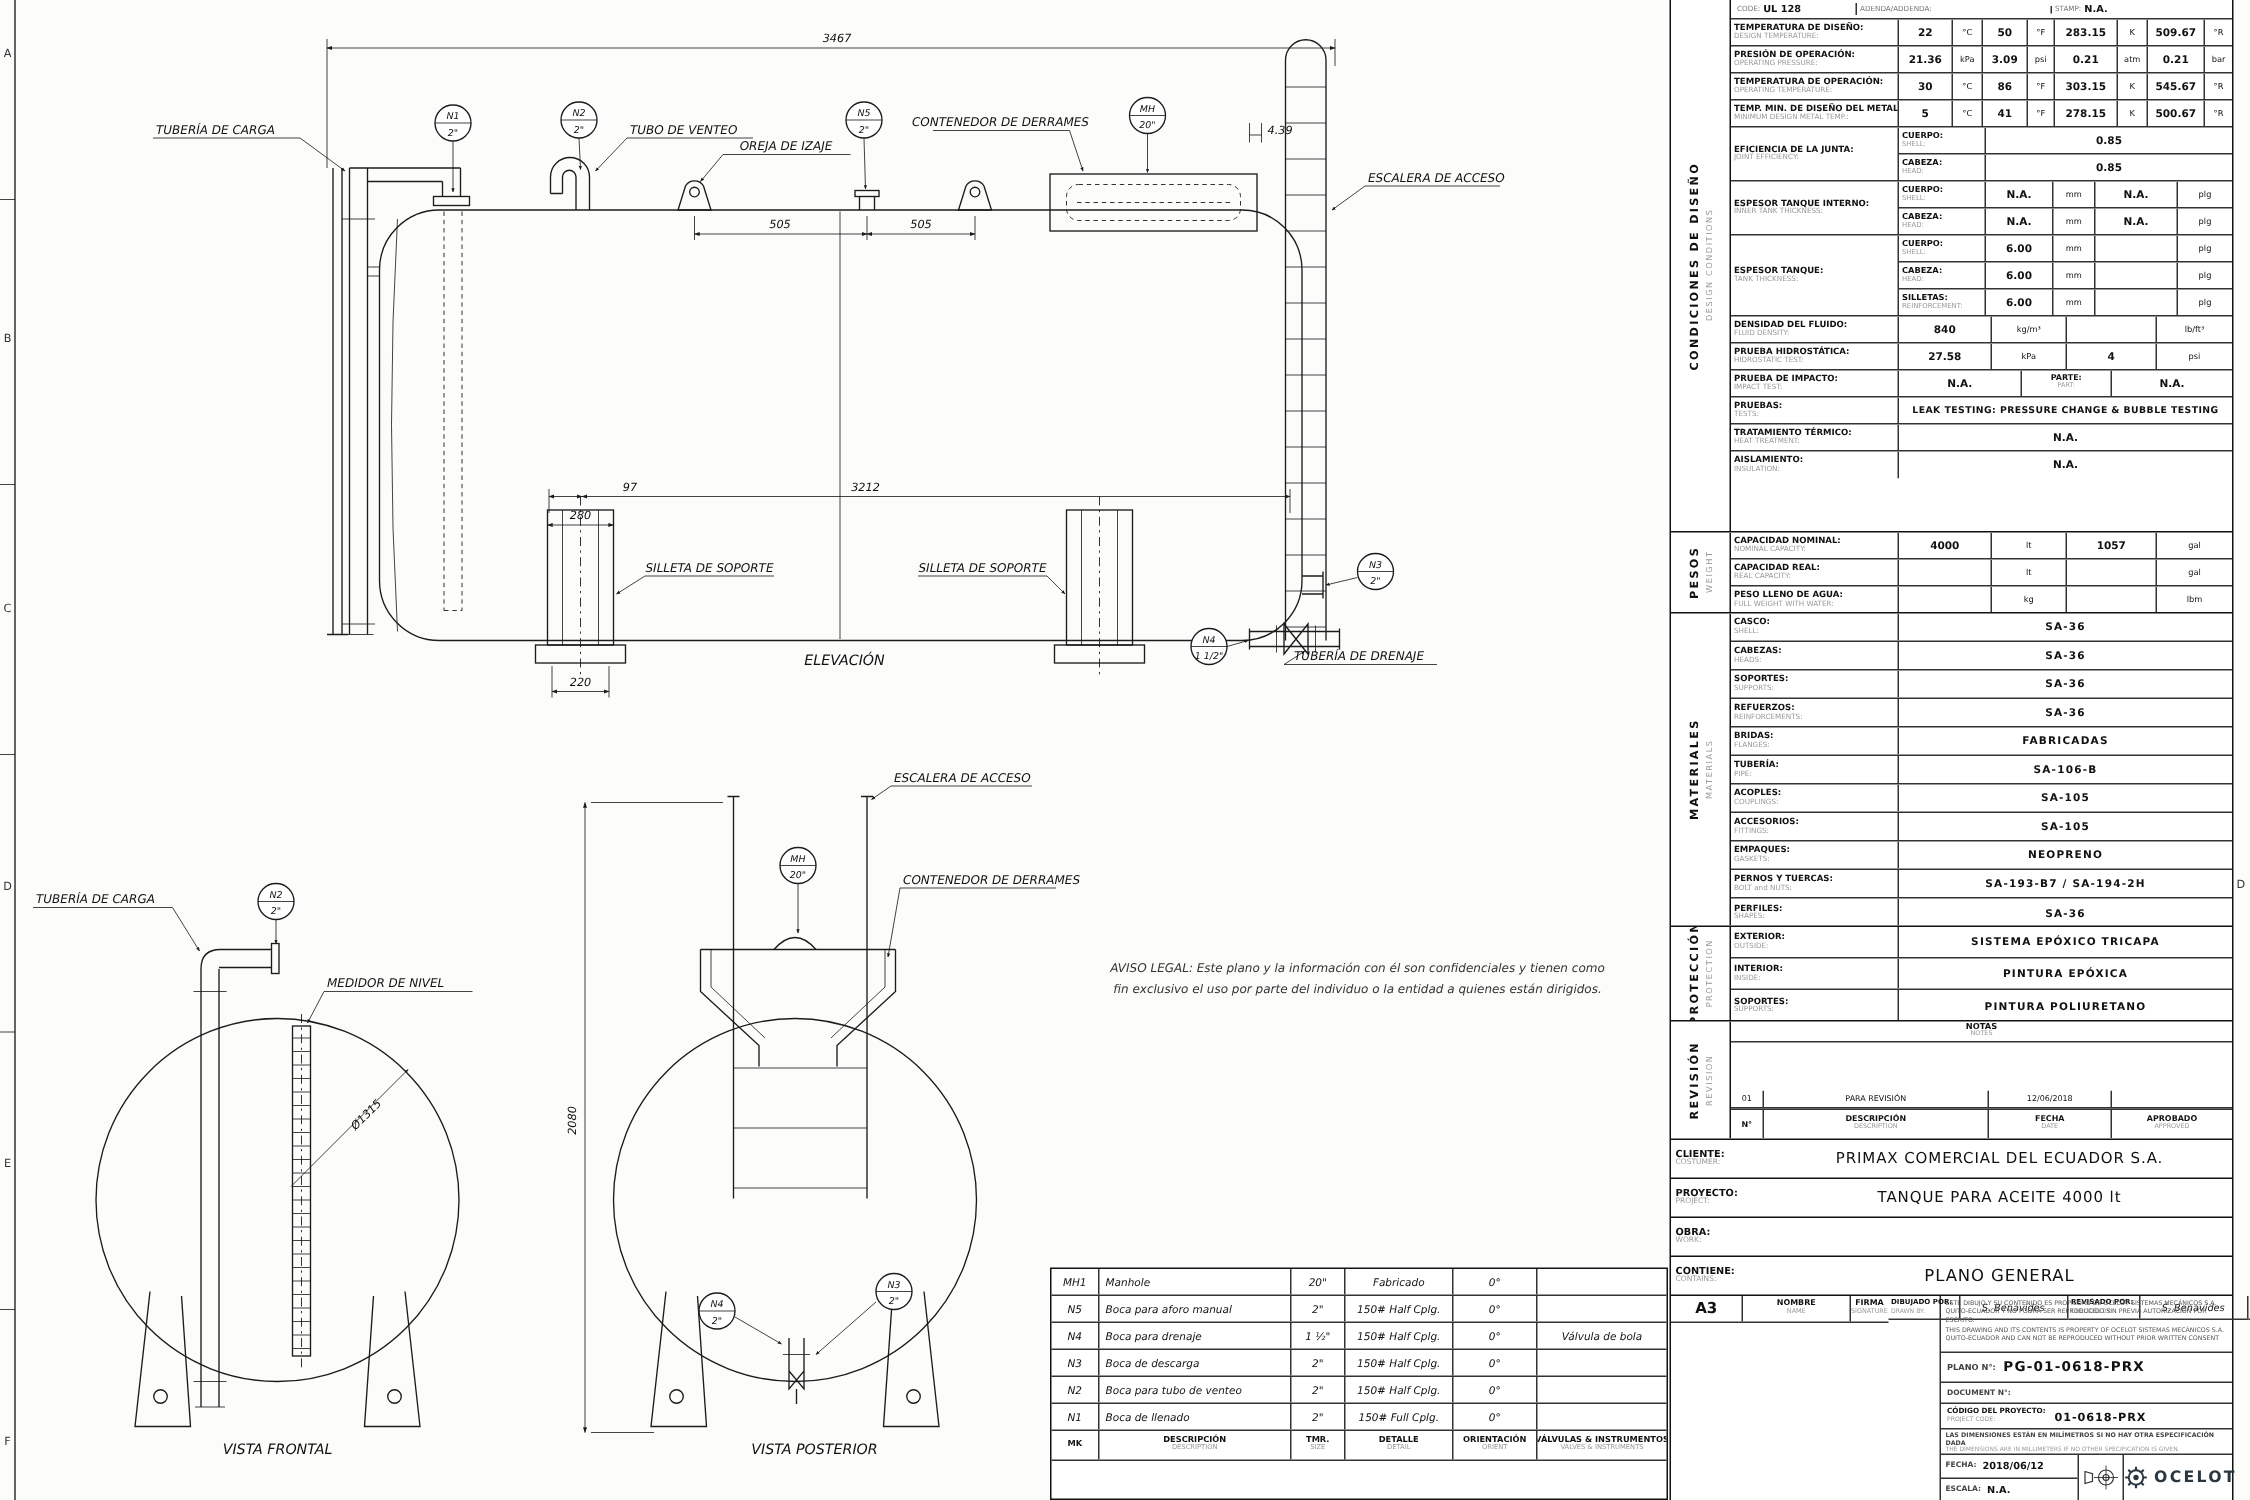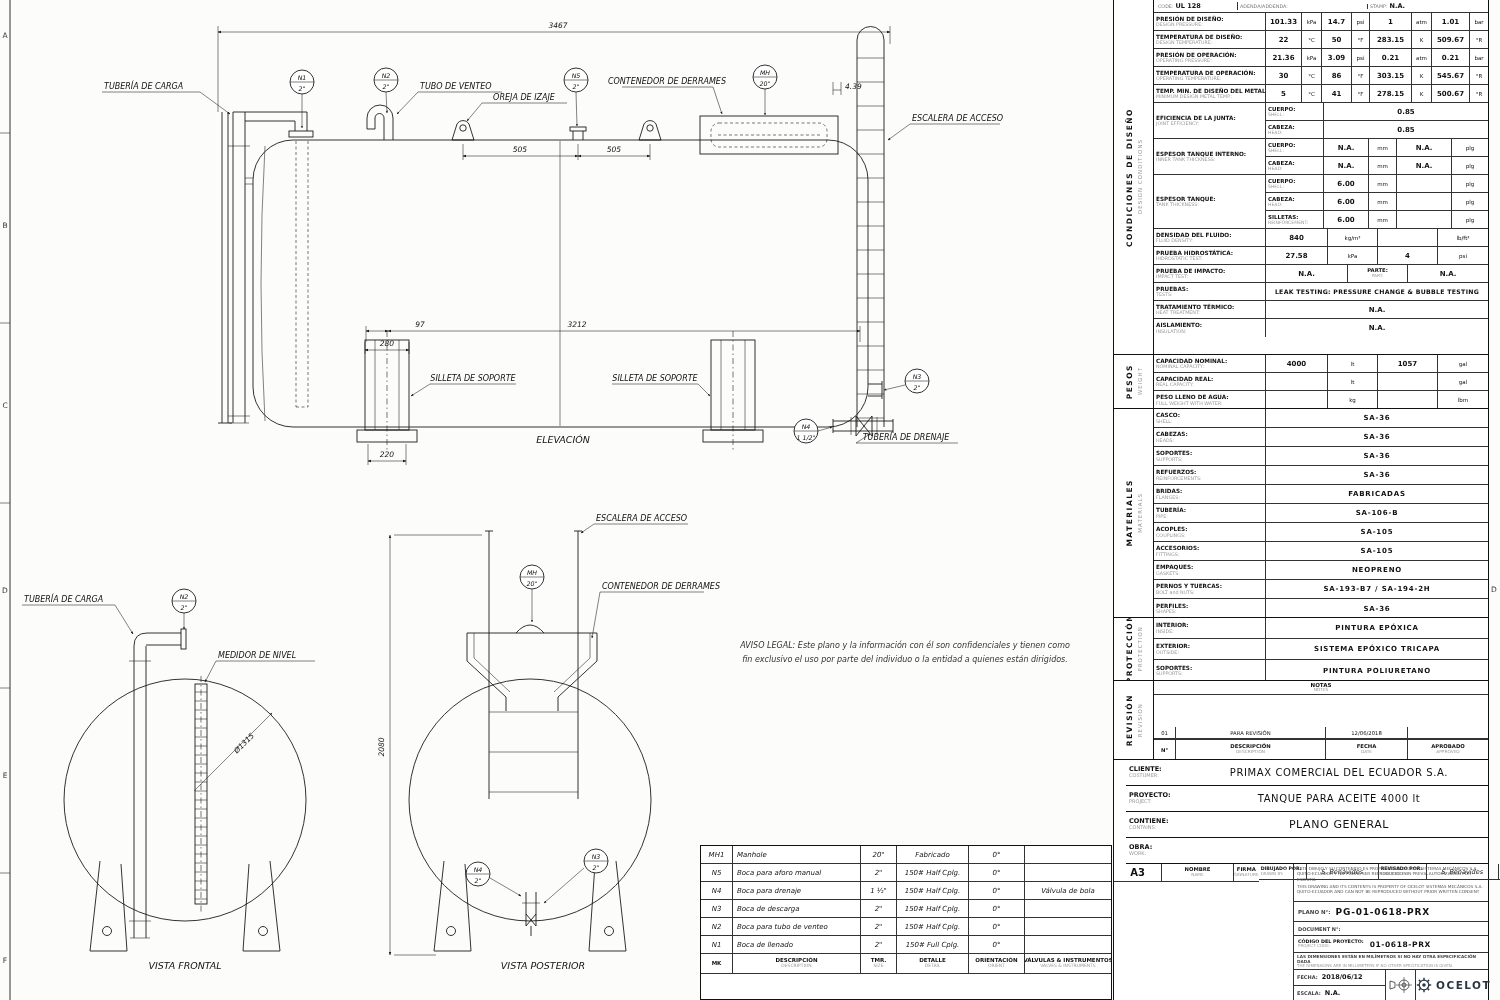--- a/index.html
+++ b/index.html
@@ -76,21 +76,21 @@
   
   .notas{height:14px;flex:none;display:flex;flex-direction:column;align-items:center;
          justify-content:center;border-bottom:0.8px solid #333;line-height:1;}
   .nes{font-size:5.5px;font-weight:bold;}.nen{font-size:4.3px;color:#999;}
   .revspacer{flex:1;}
   .rvtext{font-size:5.3px;}
   .hstack{flex-direction:column;line-height:1.05;}
   .hes{font-size:5.3px;font-weight:bold;}
   .hen{font-size:4.3px;color:#999;}
   
-  .info-r{display:flex;height:26px;flex:none;border-bottom:1.2px solid #111;align-items:stretch;margin-left:12px;}
+  .info-r{display:flex;height:26px;flex:none;border-bottom:1.2px solid #111;align-items:stretch;}
   .ilab{width:64px;flex:none;padding:2px 3px;display:flex;flex-direction:column;justify-content:center;line-height:1.15;}
   .ilab .es{font-size:6.5px;font-weight:bold;}
   .ilab .en{font-size:5px;color:#999;}
   .ival{flex:1;display:flex;align-items:center;justify-content:center;font-size:10px;
         letter-spacing:0.6px;font-weight:500;}
   
   .bblock{display:flex;flex:1;min-height:0;}
   .bleft{width:180px;flex:none;border-right:0.8px solid #333;display:flex;flex-direction:row;justify-content:space-between;}
   .bhdr{display:flex;height:18px;flex:none;border-bottom:0.8px solid #333;}
   .bcell{border-right:0.8px solid #333;display:flex;align-items:center;justify-content:center;overflow:hidden;}
@@ -487,34 +487,20 @@
           <span class="codeLbl">ADENDA/ADDENDA:</span>
         </div>
         <div class="cell last" style="justify-content:flex-start;padding:0 2px;">
           <span class="codeLbl">STAMP:</span>
           <span class="codeVal">N.A.</span>
         </div>
       </div>
 
       <div class="r" style="height:18px">
         <div class="lab">
-              <span class="es">PRESIÓN DE DISEÑO:</span>
-              <span class="en">DESIGN PRESSURE:</span>
-            </div>
-        <div class="cell cv w36">101.33</div>
-            <div class="cell cu w20">kPa</div>
-        <div class="cell cv w30">14.7</div>
-            <div class="cell cu w18">psi</div>
-        <div class="cell cv w42">1</div>
-            <div class="cell cu w20">atm</div>
-        <div class="cell cv w38">1.01</div>
-            <div class="cell cu last">bar</div>
-      </div>
-      <div class="r" style="height:18px">
-        <div class="lab">
               <span class="es">TEMPERATURA DE DISEÑO:</span>
               <span class="en">DESIGN TEMPERATURE:</span>
             </div>
         <div class="cell cv w36">22</div>
             <div class="cell cu w20">°C</div>
         <div class="cell cv w30">50</div>
             <div class="cell cu w18">°F</div>
         <div class="cell cv w42">283.15</div>
             <div class="cell cu w20">K</div>
         <div class="cell cv w38">509.67</div>
@@ -836,31 +822,31 @@
   </div>
 
   <div class="sec" style="height:63px">
     <div class="vstrip">
       <span class="ves">PROTECCIÓN</span>
           <span class="ven">PROTECTION</span>
     </div>
     <div class="cont">
       <div class="r" style="height:21px">
             <div class="lab">
+              <span class="es">EXTERIOR:</span>
+              <span class="en">OUTSIDE:</span>
+            </div>
+            <div class="cell matval last">SISTEMA EPÓXICO TRICAPA</div>
+          </div>
+      <div class="r" style="height:21px">
+            <div class="lab">
               <span class="es">INTERIOR:</span>
               <span class="en">INSIDE:</span>
             </div>
             <div class="cell matval last">PINTURA EPÓXICA</div>
-          </div>
-      <div class="r" style="height:21px">
-            <div class="lab">
-              <span class="es">EXTERIOR:</span>
-              <span class="en">OUTSIDE:</span>
-            </div>
-            <div class="cell matval last">SISTEMA EPÓXICO TRICAPA</div>
           </div>
       <div class="r" style="height:21px;border-bottom:none">
             <div class="lab">
               <span class="es">SOPORTES:</span>
               <span class="en">SUPPORTS:</span>
             </div>
             <div class="cell matval last">PINTURA POLIURETANO</div>
           </div>
     </div>
   </div>
@@ -909,31 +895,31 @@
   </div>
   <div class="info-r">
     <div class="ilab">
           <span class="es">PROYECTO:</span>
           <span class="en">PROJECT:</span>
         </div>
     <div class="ival">TANQUE PARA ACEITE 4000 lt</div>
   </div>
   <div class="info-r">
     <div class="ilab">
+          <span class="es">OBRA:</span>
+          <span class="en">WORK:</span>
+        </div>
+    <div class="ival"></div>
+  </div>
+  <div class="info-r">
+    <div class="ilab">
           <span class="es">CONTIENE:</span>
           <span class="en">CONTAINS:</span>
         </div>
     <div class="ival" style="font-size:11px">PLANO GENERAL</div>
-  </div>
-  <div class="info-r">
-    <div class="ilab">
-          <span class="es">OBRA:</span>
-          <span class="en">WORK:</span>
-        </div>
-    <div class="ival"></div>
   </div>
 
   <div class="bblock">
     <div class="bleft">
       <div class="bhdr">
         <div class="bcell bsize">A3</div>
         <div class="bcell bstack" style="width:72px">
           <span class="hes">NOMBRE</span>
               <span class="hen">NAME</span>
         </div>

